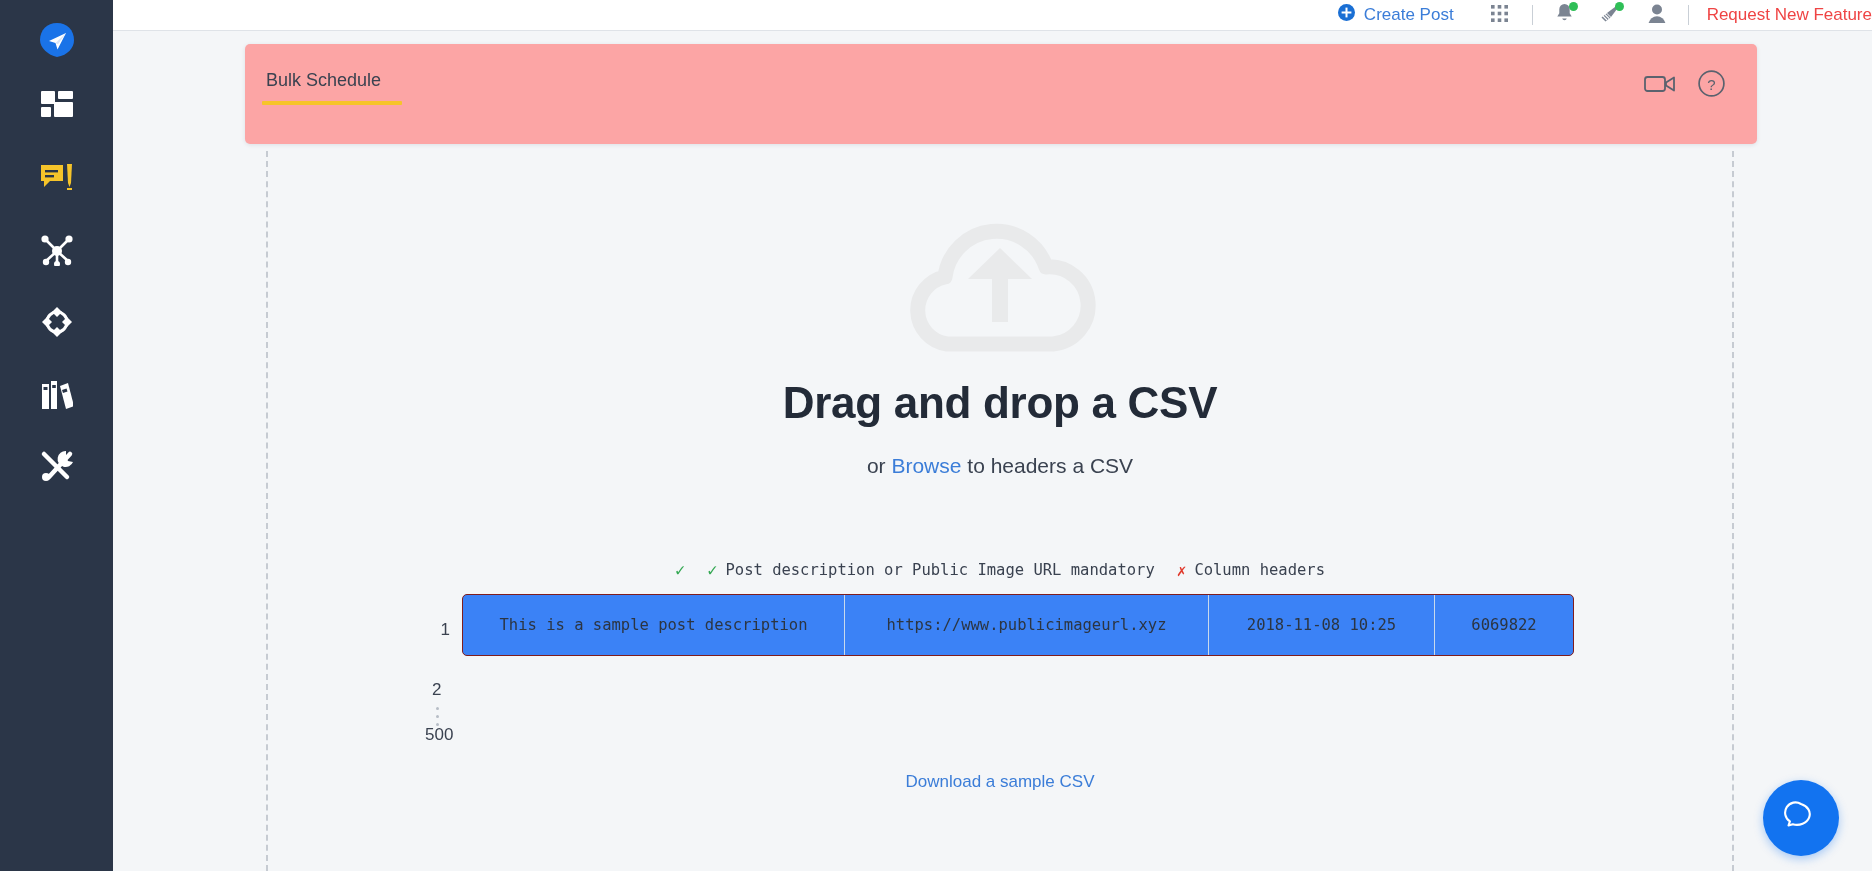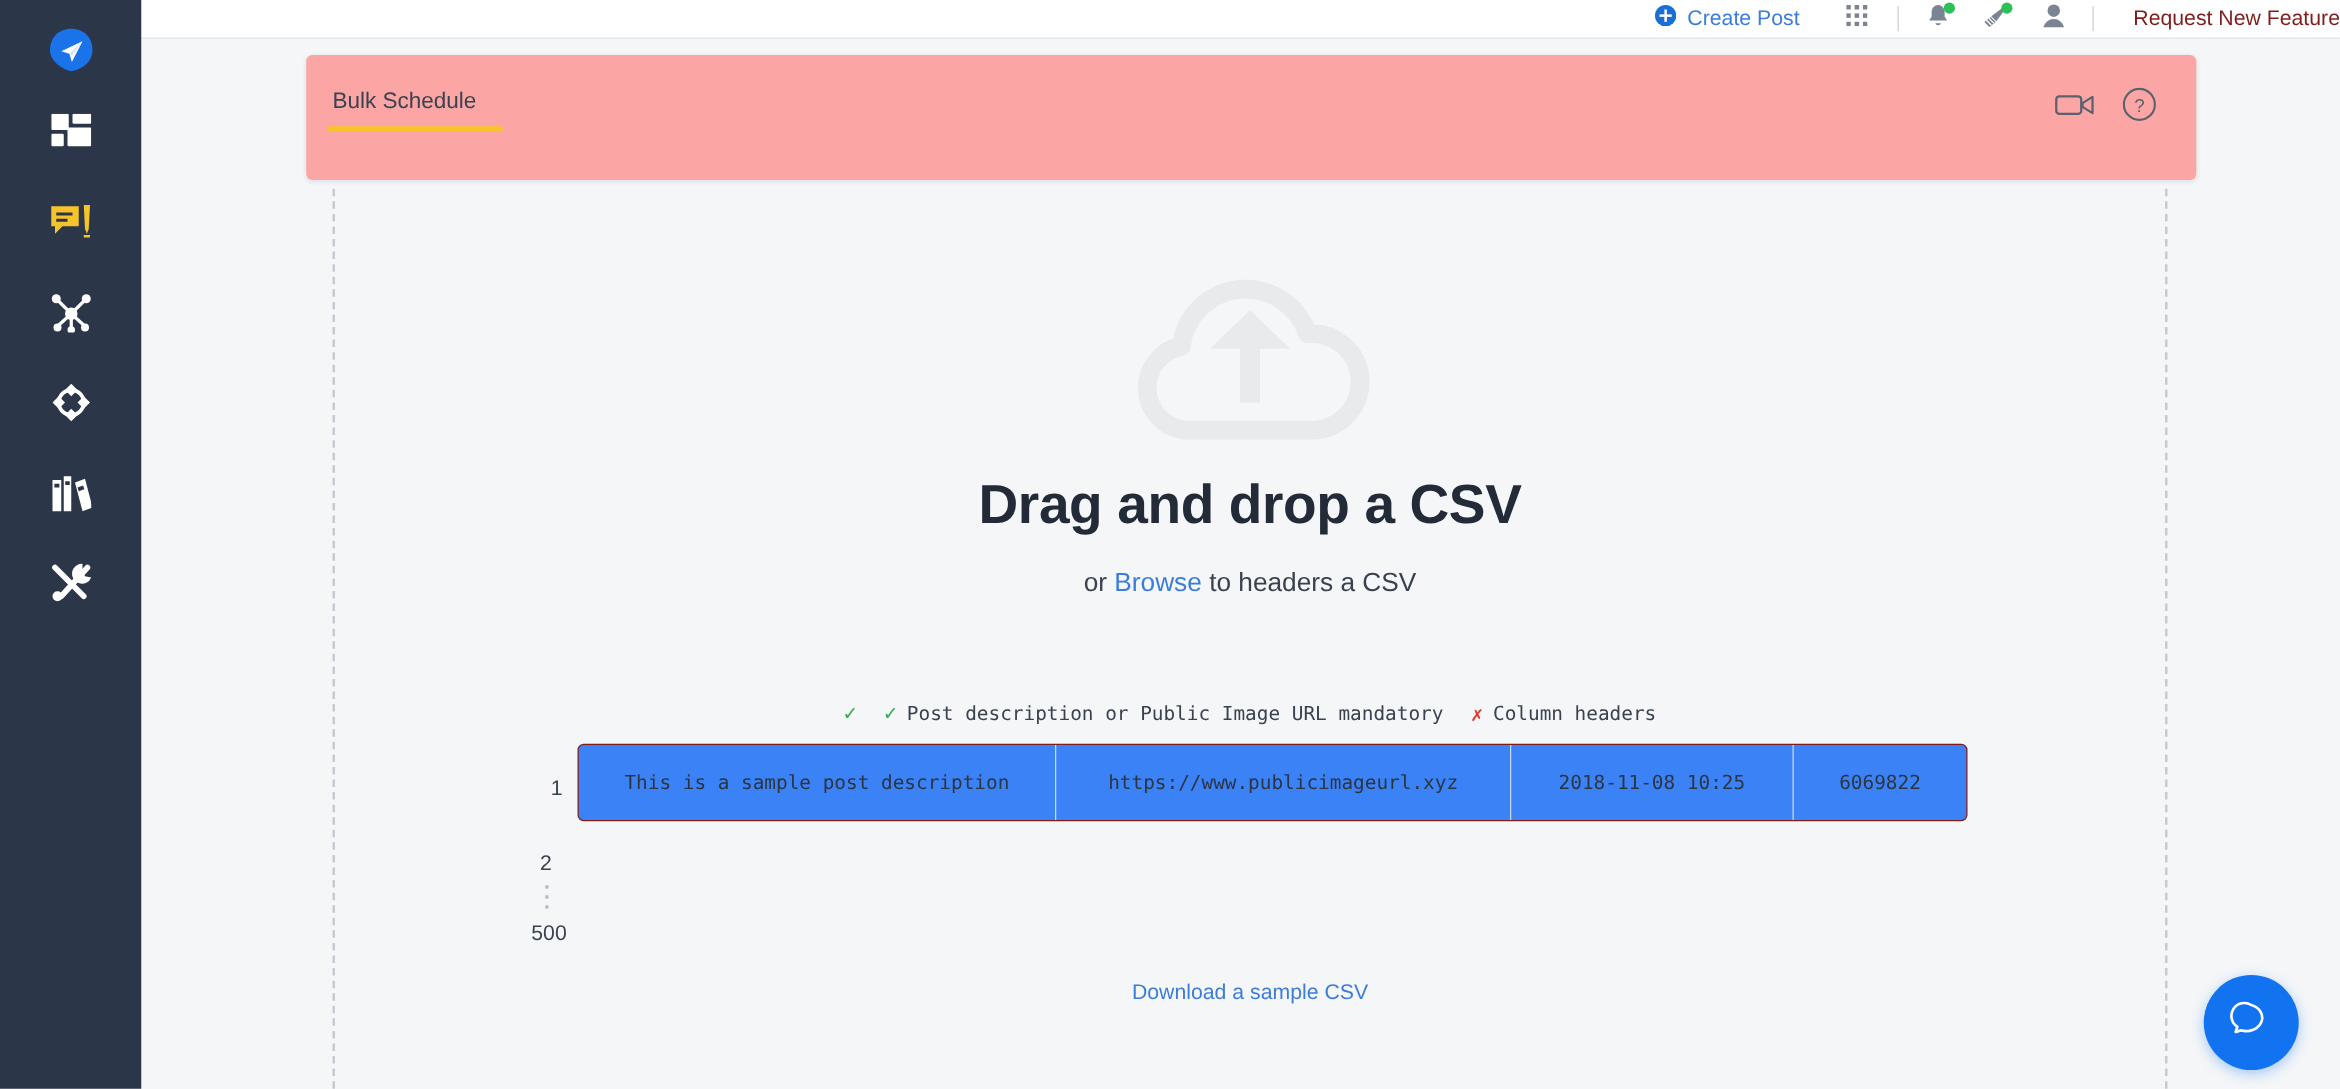--- a/index.html
+++ b/index.html
@@ -80,24 +80,24 @@
     background: #2fbf57;
     top: 2px; right: 10px;
   }
   .divider-v {
     width: 1px;
     height: 20px;
     background: #c9cfd6;
     margin: 0 9px;
   }
   .request-feature {
-    color: #7f1d1d;
+    color: #ef4444;
     font-size: 17px;
     cursor: pointer;
-    padding-left: 32px;
+    padding-left: 18px;
     margin-left: 8px;
     border-left: 1px solid #c9cfd6;
     padding-right: 0px;
     white-space: nowrap;
   }
 
   
   .tab-card {
     position: absolute;
     left: 245px;
@@ -235,21 +235,21 @@
     padding-left: 157px;
   }
   .rn {
     font-size: 17px;
     color: #3a4250;
     line-height: 1;
   }
   .rn-2 { margin-top: 25px; margin-left: 7px; }
   .vdots { margin-top: 9px; margin-left: 11px; display: flex; flex-direction: column; gap: 5px; }
   .vdots i { display: block; width: 3px; height: 3px; border-radius: 50%; background: #b7bdc6; }
-  .rn-500 { margin-top: 11px; }
+  .rn-500 { }
 
   .download-link {
     margin-top: 29px;
     font-size: 17px;
     color: #3b7dd8;
     text-decoration: none;
     cursor: pointer;
     align-self: center;
   }
 

